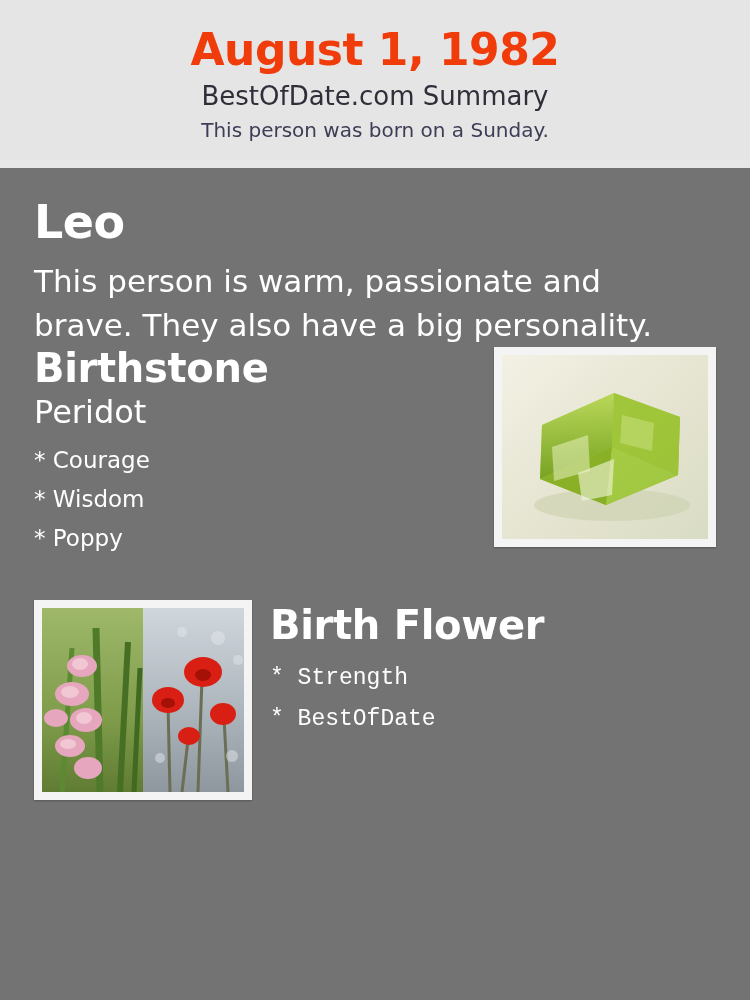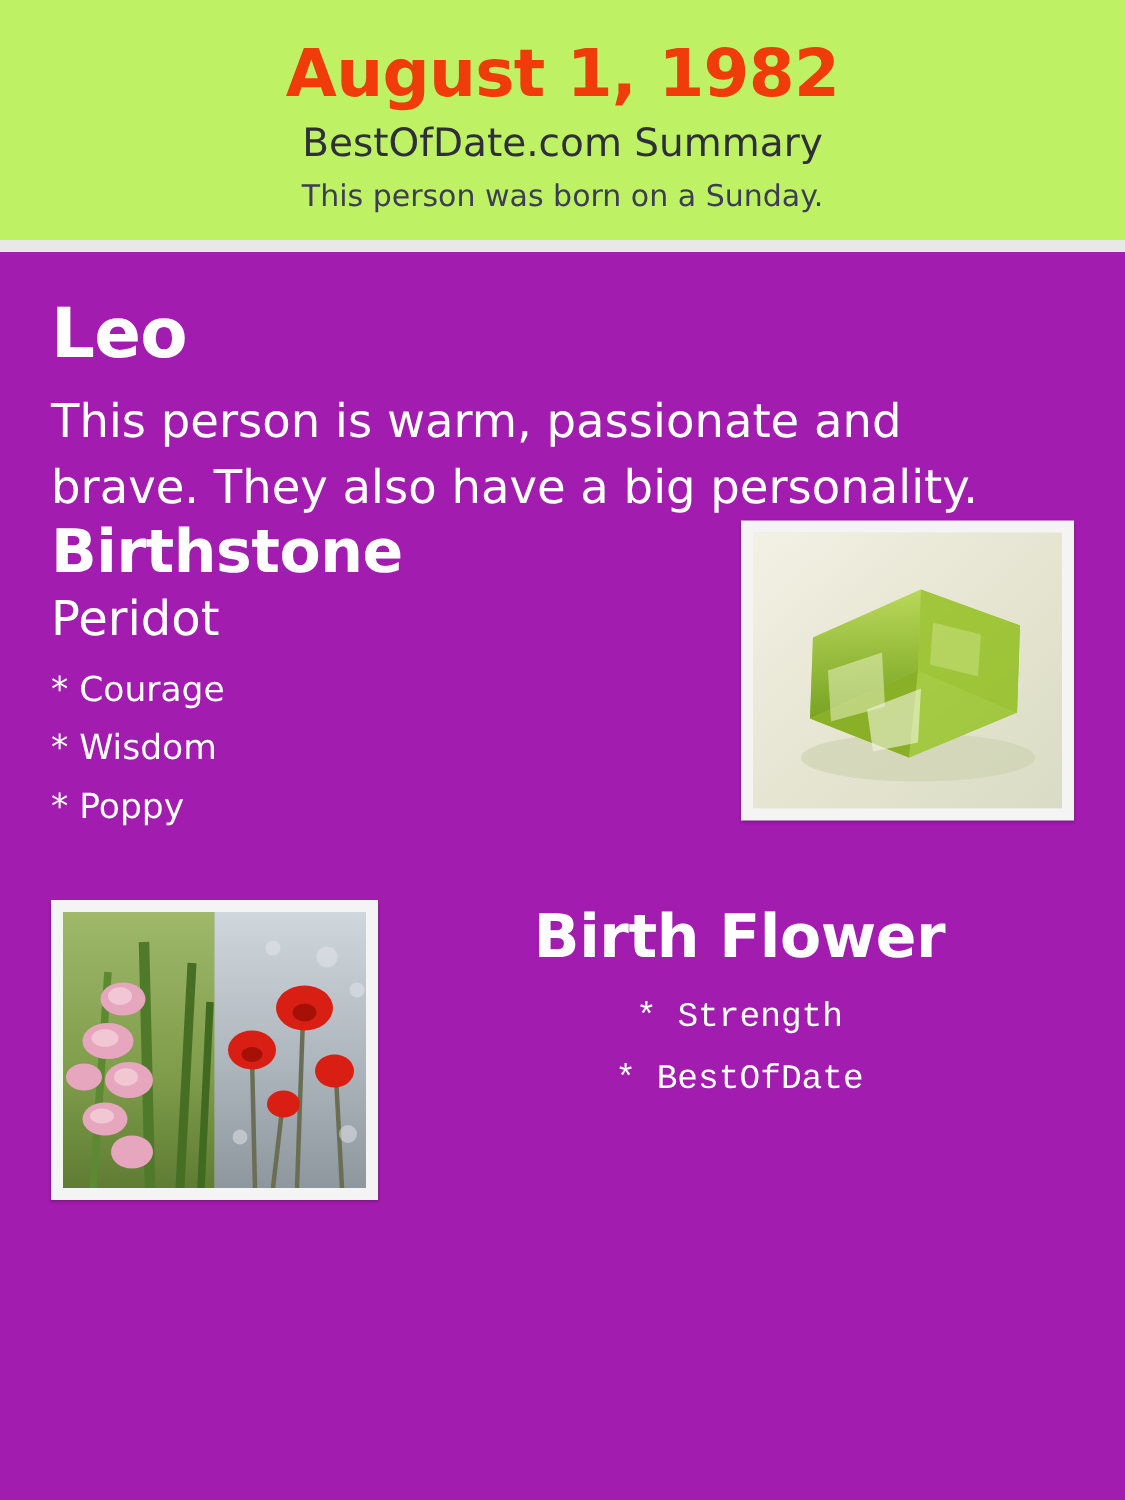--- a/index.html
+++ b/index.html
@@ -13,21 +13,21 @@
   .page {
     width: 750px;
     height: 1000px;
     display: flex;
     flex-direction: column;
     background: #fdfdfd;
   }
 
   
   .header {
-    background: #bef264;
+    background: #e5e5e5;
     padding: 26px 20px 18px 20px;
     text-align: center;
     flex: 0 0 auto;
   }
   .header-date {
     color: #f03c0a;
     font-size: 44px;
     font-weight: bold;
     line-height: 1.08;
     letter-spacing: -0.5px;
@@ -46,21 +46,21 @@
     text-align: center;
   }
   .divider {
     height: 8px;
     background: #e8e8e8;
     flex: 0 0 auto;
   }
 
   
   .body {
-    background: #a21caf;
+    background: #737373;
     flex: 1 1 auto;
     padding: 30px 34px 10px 34px;
     color: #ffffff;
     position: relative;
   }
 
   .sign-name {
     font-size: 46px;
     font-weight: bold;
     line-height: 1.05;
@@ -124,21 +124,21 @@
   .flower-photo {
     width: 100%;
     height: 184px;
     display: block;
     overflow: hidden;
     position: relative;
     background: #8aa56a;
   }
   .flower-text {
     flex: 1 1 auto;
-    text-align: center;
+    text-align: left;
     padding-top: 4px;
   }
   .flower-text .bullets { margin-top: 12px; }
   .flower-text .bullet { padding: 9px 0; font-family: Liberation Mono, monospace; }
 
   svg.art { display: block; width: 100%; height: 100%; }
 </style>
 </head>
 <body>
 

